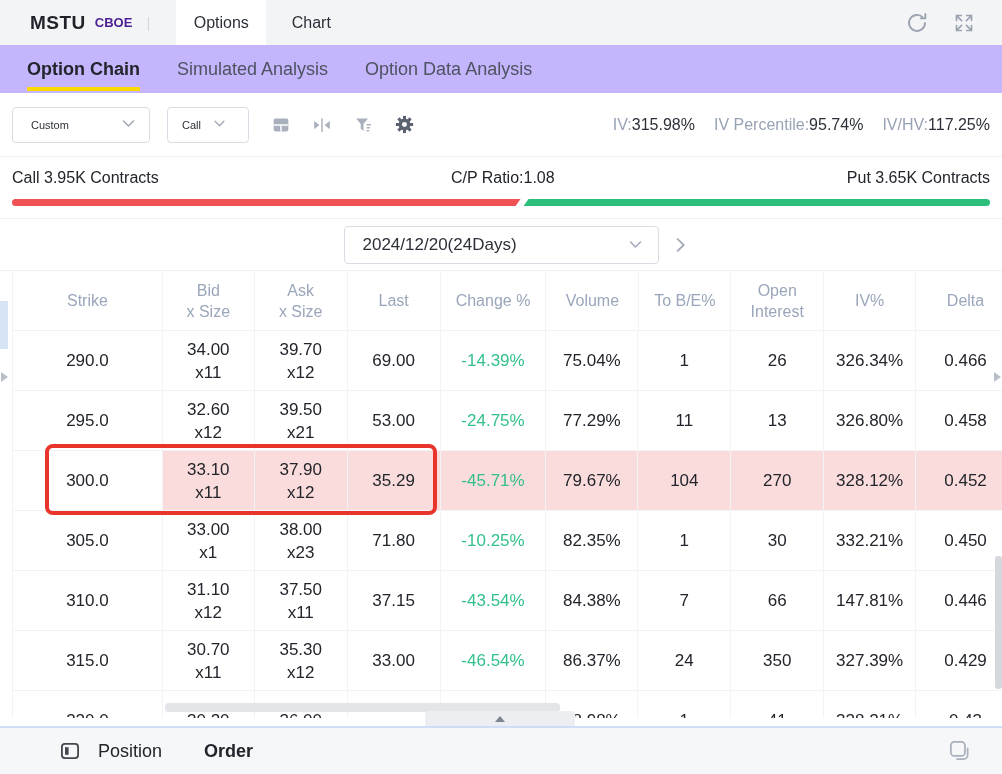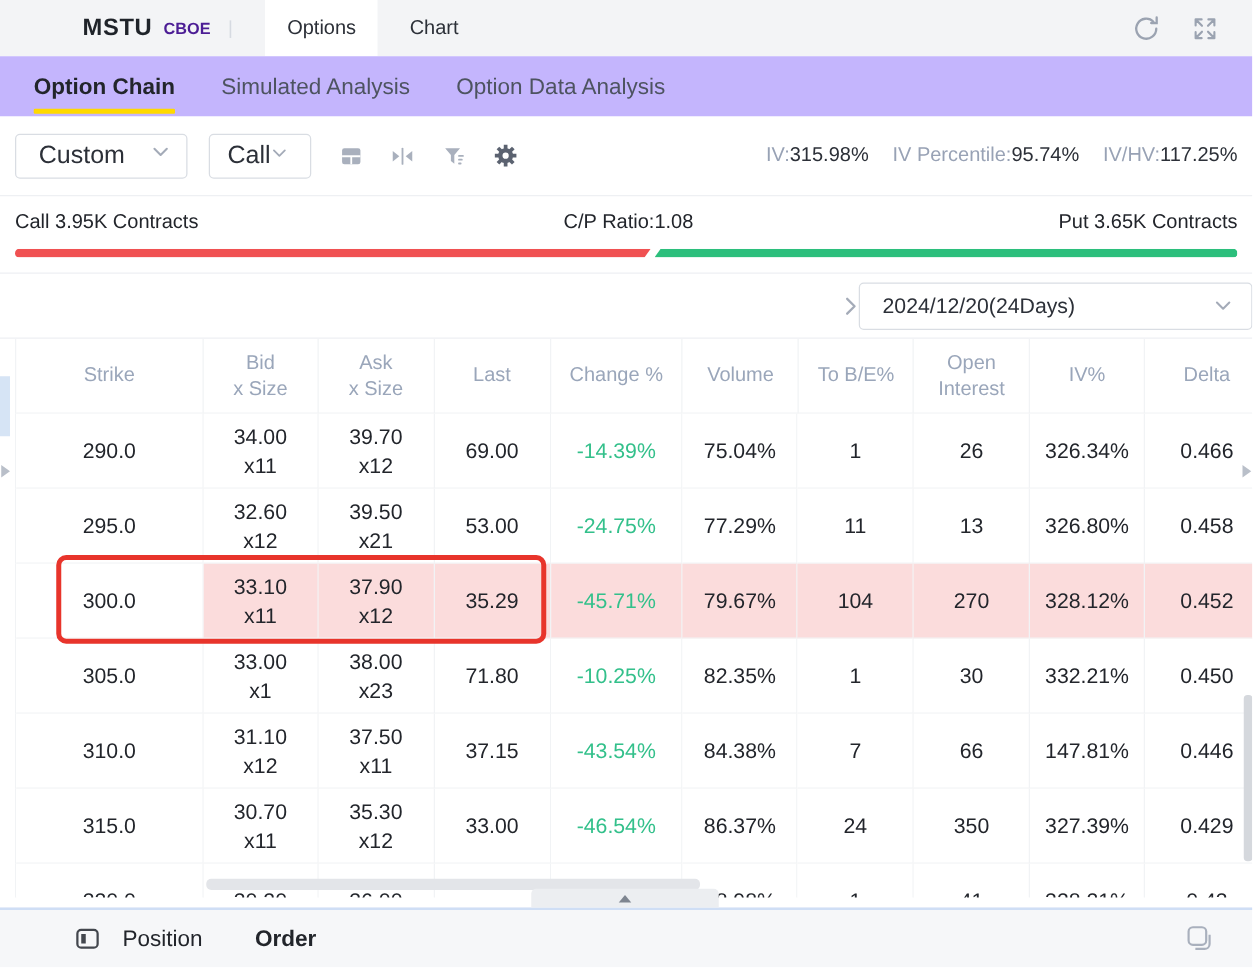--- a/index.html
+++ b/index.html
@@ -2,21 +2,21 @@
 <html style="--accent-yellow: #ffd900; --call-red: #f05152; --put-green: #2cbf7c; --change-green: #33c08b; --row-pink: #fbdcdc; --annotation-red: #e8342b;"><head>
 <meta charset="utf-8">
 <style>
   * { margin:0; padding:0; box-sizing:border-box; }
   html,body { width:1002px; height:774px; overflow:hidden; background:#fff;
     font-family:"Liberation Sans", sans-serif; }
   .app { position:relative; width:1002px; height:774px; background:#fff; overflow:hidden; }
 
   
   .topbar { position:absolute; top:0; left:0; right:0; height:45px; background:#f3f4f6;
-    display:flex; align-items:stretch;padding-left:36px; }
+    display:flex; align-items:stretch; }
   .symbol-group { display:flex; align-items:center; padding-left:30px; }
   .symbol { font-size:19px; font-weight:bold; color:#1f2329; letter-spacing:.5px; }
   .exchange { font-size:13px; color:#4c1d95; font-weight:bold; margin-left:9px; }
   .sep { color:#d6dae1; font-size:15px; margin-left:14px; }
   .top-tabs { display:flex; margin-left:26px; }
   .top-tab { width:90px; display:flex; align-items:center; justify-content:center;
     font-size:16px; color:#2c3038; cursor:pointer; }
   .top-tab.active { background:#fff; }
   .top-actions { margin-left:auto; display:flex; align-items:center; gap:22px; padding-right:26px; }
   .icon-btn { display:flex; align-items:center; justify-content:center; cursor:pointer; }
@@ -28,21 +28,21 @@
     font-size:18px; color:#4d5360; cursor:pointer; }
   .subtab.active { color:#22252b; font-weight:bold; }
   .subtab.active::after { content:""; position:absolute; left:0; right:0; bottom:2px;
     height:4px; background:var(--accent-yellow,#ffd900); border-radius:1px; }
 
   
   .toolbar { position:absolute; top:93px; left:0; right:0; height:64px;
     display:flex; align-items:center; padding:0 12px; border-bottom:1px solid #eef0f3; }
   .select { height:36px; border:1px solid #d9dde3; border-radius:4px; background:#fff;
     display:flex; align-items:center; justify-content:space-between;
-    font-size:20px; color:#2c3038; cursor:pointer; }
+    font-size:11px; color:#2c3038; cursor:pointer; }
   .select.range { width:138px; padding:0 12px 0 18px; margin-right:17px; }
   .select.type  { width:82px;  padding:0 21px 0 14px; }
   .tool-icons { display:flex; align-items:center; gap:19px; margin-left:21px; }
   .stats { margin-left:auto; display:flex; gap:19px; font-size:16px; white-space:nowrap; }
   .stat .lbl { color:#98a2b5; }
   .stat .val { color:#2c3038; }
 
   
   .ratio-section { position:absolute; top:157px; left:0; right:0; height:62px;
     padding:0 12px; border-bottom:1px solid #eef0f3; }
@@ -50,21 +50,21 @@
     font-size:16px; color:#22252b; }
   .ratio-bar { display:flex; height:7px; }
   .ratio-fill { height:100%; }
   .ratio-fill.call { background:var(--call-red,#f05152); border-radius:4px 0 0 4px;
     clip-path:polygon(0 0,100% 0,calc(100% - 5px) 100%,0 100%); }
   .ratio-fill.put { flex:1; background:var(--put-green,#2cbf7c); border-radius:0 4px 4px 0;
     margin-left:3px; clip-path:polygon(5px 0,100% 0,100% 100%,0 100%); }
 
   
   .expiry-row { position:absolute; top:219px; left:0; right:0; height:51px;
-    display:flex; align-items:center; justify-content:flex-end; }
+    display:flex; align-items:center; justify-content:center; }
   .expiry-select { width:315px; height:38px; border:1px solid #d9dde3; border-radius:4px;
     display:flex; align-items:center; padding:0 14px 0 18px; font-size:17px; color:#2c3038;
     cursor:pointer; }
   .expiry-select .chev { margin-left:auto; display:flex; }
   .next-btn { position:absolute; left:671px; top:50%; transform:translateY(-50%);
     display:flex; cursor:pointer; }
 
   
   .table-wrap { position:absolute; top:270px; left:0; width:1002px; height:448px;
     overflow:hidden; border-top:1px solid #eef0f3; }

